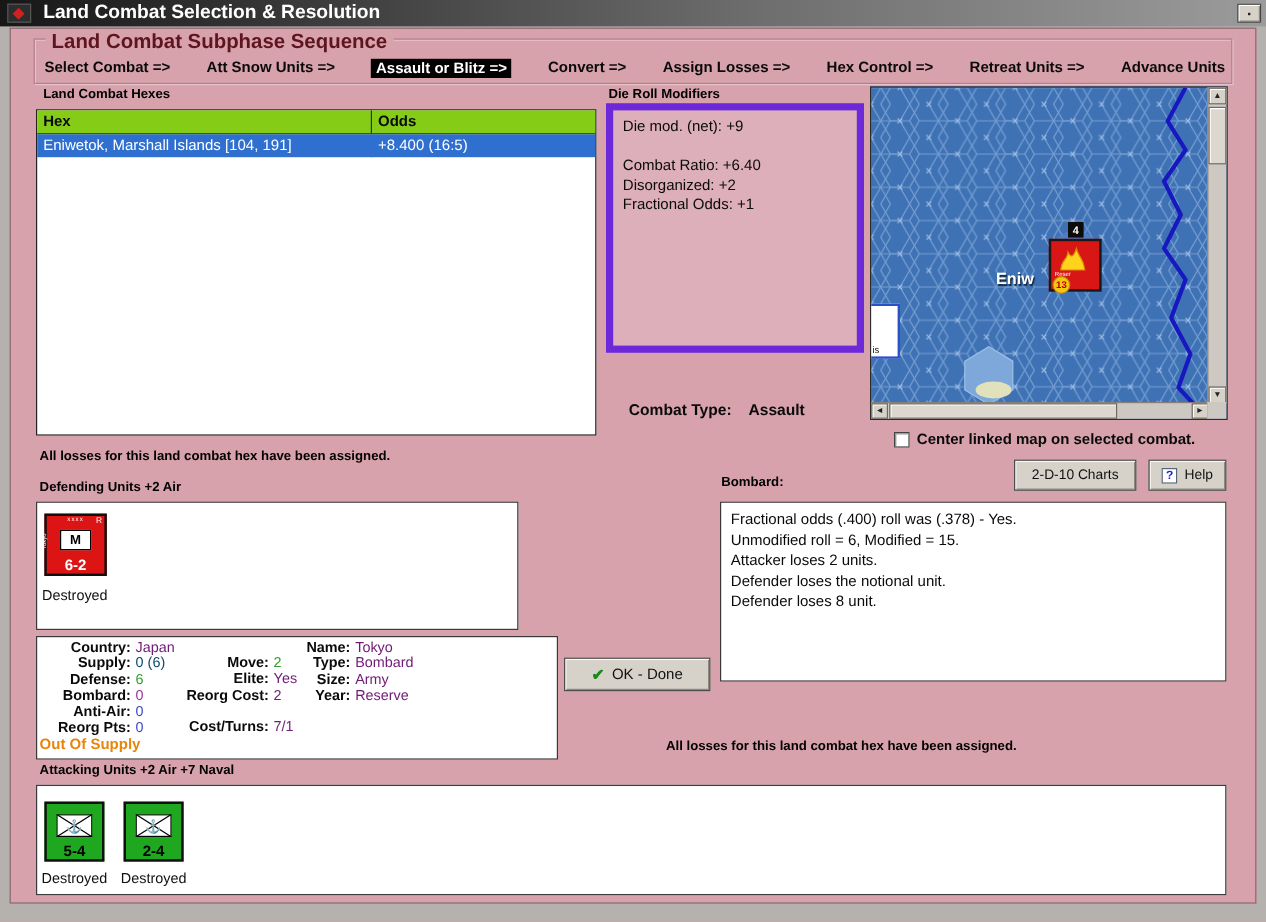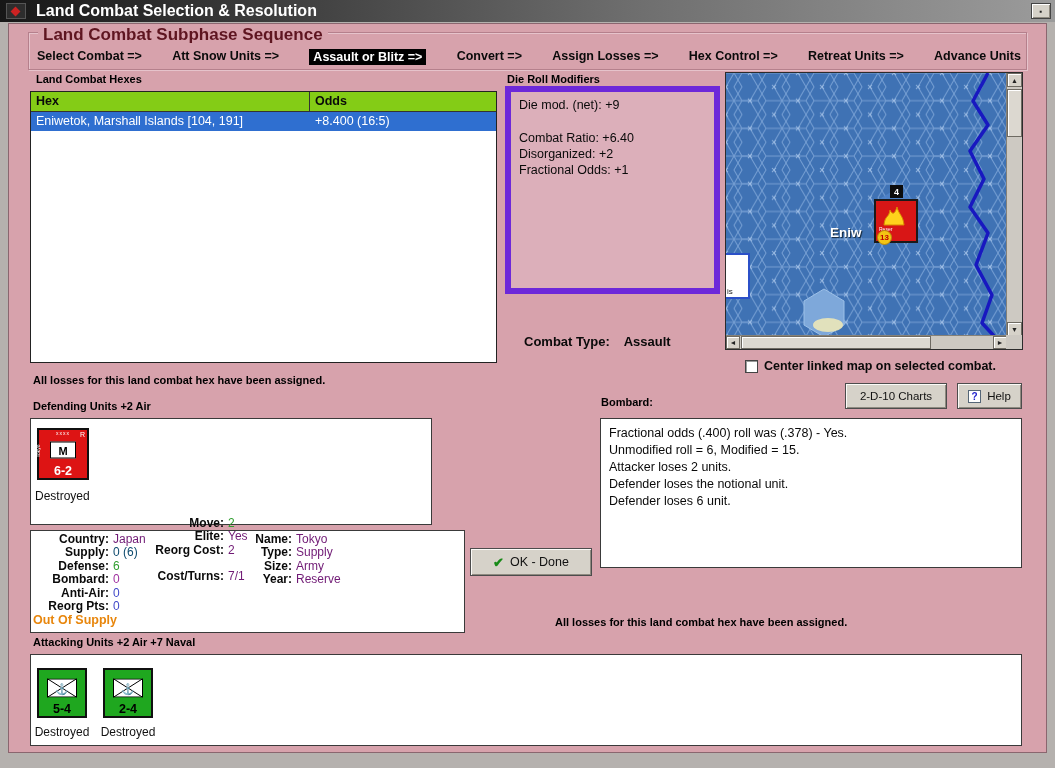--- a/index.html
+++ b/index.html
@@ -89,21 +89,21 @@
   .panel-result{left:600px;top:418px;width:422px;height:150px;}
   .panel-attack{left:30px;top:654px;width:992px;height:92px;}
 
   .result-lines{padding:6px 8px;line-height:17px;font-size:12.5px;}
 
   
   .detail-col{position:absolute;font-size:12px;}
   .detail-row{display:flex;height:13.4px;line-height:13.4px;white-space:nowrap;}
   .detail-row .dl{font-weight:bold;text-align:right;margin-right:4px;}
   .col1{left:33px;top:533px;} .col1 .dl{width:76px;}
-  .col2{left:142px;top:517px;} .col2 .dl{width:82px;}
+  .col2{left:142px;top:546px;} .col2 .dl{width:82px;}
   .col3{left:246px;top:533px;} .col3 .dl{width:46px;}
   .col2 .detail-row.gap{margin-top:13px;}
   .supply{position:absolute;left:33px;top:613px;font-weight:bold;font-size:12.5px;color:#e8860c;}
   [data-color="gray"]{color:#701a75;}
   [data-color="red"]{color:#0c4a6e;}
   [data-color="green"]{color:#2f9e2f;}
   [data-color="purple"]{color:#a030a0;}
   [data-color="blue"]{color:#4048c8;}
 
   
@@ -303,21 +303,21 @@
       <span data-color="gray">7/1</span>
     </div>
 </div>
 <div class="detail-col col3">
   <div class="detail-row">
       <span class="dl">Name:</span>
       <span data-color="gray">Tokyo</span>
     </div>
   <div class="detail-row">
       <span class="dl">Type:</span>
-      <span data-color="gray">Supply</span>
+      <span data-color="gray">Bombard</span>
     </div>
   <div class="detail-row">
       <span class="dl">Size:</span>
       <span data-color="gray">Army</span>
     </div>
   <div class="detail-row">
       <span class="dl">Year:</span>
       <span data-color="gray">Reserve</span>
     </div>
 </div>
@@ -328,21 +328,21 @@
   <span>OK - Done</span>
 </button>
 
 <div class="heading" style="left:601px;top:396px;">Bombard:</div>
 <div class="white-panel panel-result">
   <div class="result-lines">
     <div>Fractional odds (.400) roll was (.378)  - Yes.</div>
     <div>Unmodified roll = 6, Modified = 15.</div>
     <div>Attacker loses 2 units.</div>
     <div>Defender loses the notional unit.</div>
-    <div>Defender loses 6 unit.</div>
+    <div>Defender loses 8 unit.</div>
   </div>
 </div>
 
 <div class="heading" style="left:555px;top:616px;">All losses for this land combat hex have been assigned.</div>
 
 <div class="heading" style="left:33px;top:636px;">Attacking Units +2 Air +7 Naval</div>
 <div class="white-panel panel-attack"></div>
 
 <div class="counter green g1">
   <span class="c-symbol-svg">

